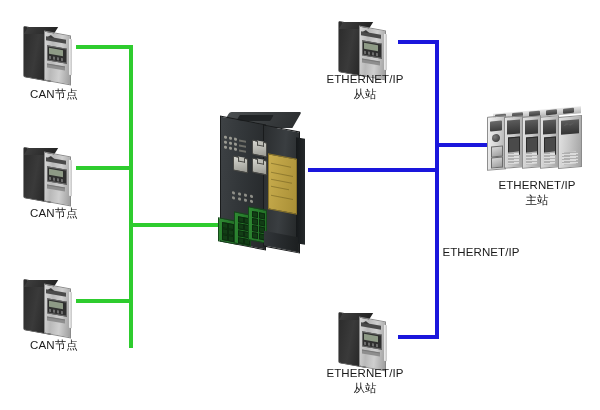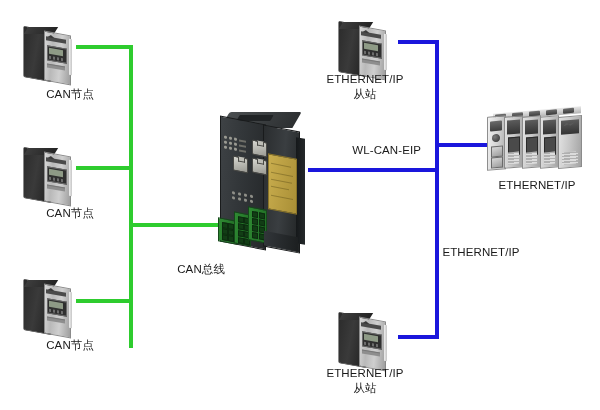--- a/index.html
+++ b/index.html
@@ -21,21 +21,21 @@
   
   .lbl{
     position:absolute;
     color:#1a1a1a;
     font-size:11.5px;
     line-height:14px;
     white-space:pre;
     letter-spacing:0.1px;
   }
   .lbl.c{text-align:center;}
-  .lbl.l{text-align:right;}
+  .lbl.l{text-align:center;}
 
   
   .vfd{position:absolute;width:52px;height:58px;}
   .vfd .back{
     position:absolute;left:0;top:2px;width:27px;height:50px;
     background:linear-gradient(100deg,#2b2b2b 0%,#3a3a3a 45%,#1e1e1e 100%);
     transform:skewY(10deg);
     border-radius:1px;
     box-shadow:0 0 0 0.5px #141414;
   }
@@ -284,21 +284,20 @@
     <div class="fslot"></div>
     <div class="logo"></div>
     <div class="panel"></div>
     <div class="screen"></div>
     <div class="btns"></div>
     <div class="lowslot"></div>
     <div class="edge"></div>
   </div>
   <div class="lbl l" style="left:14px;top:338px;width:80px;">CAN节点</div>
 
-  <div class="lbl l" style="left:145px;top:262px;width:80px;">CAN总线</div>
 
   <div id="gw">
     <div class="gw-top"></div>
     <div class="gw-topvent"></div>
     <div class="gw-left"></div>
     <div class="gw-right"></div>
     <div class="gw-side"></div>
 
     <div class="gw-leds">
       <i style="left:0px;top:0px;"></i>
@@ -361,21 +360,20 @@
         <i style="left:3px;top:10px;"></i>
       <i style="left:3px;top:17px;"></i>
         <i style="left:3px;top:24px;"></i>
       <i style="left:10px;top:3px;"></i>
         <i style="left:10px;top:10px;"></i>
       <i style="left:10px;top:17px;"></i>
         <i style="left:10px;top:24px;"></i>
     </div>
     <div class="gw-foot"></div>
   </div>
-  <div class="lbl l" style="left:311px;top:143px;width:110px;">WL-CAN-EIP</div>
 
   <div class="vfd" style="left:339px;top:22px;">
     <div class="back"></div>
     <div class="topcap"></div>
     <div class="front"></div>
     <div class="fslot"></div>
     <div class="logo"></div>
     <div class="panel"></div>
     <div class="screen"></div>
     <div class="btns"></div>
@@ -431,14 +429,15 @@
       <div class="conn"></div>
       <div class="vent"></div>
     </div>
     <div class="plc-mod m4">
       <div class="face"></div>
       <div class="vent"></div>
     </div>
     <div class="plc-logo"></div>
   </div>
   <div class="lbl c" style="left:482px;top:178px;width:110px;">ETHERNET/IP</div>
+  <div class="lbl c" style="left:482px;top:193px;width:110px;">主站</div>
 
 </div>
 
 </body></html>

